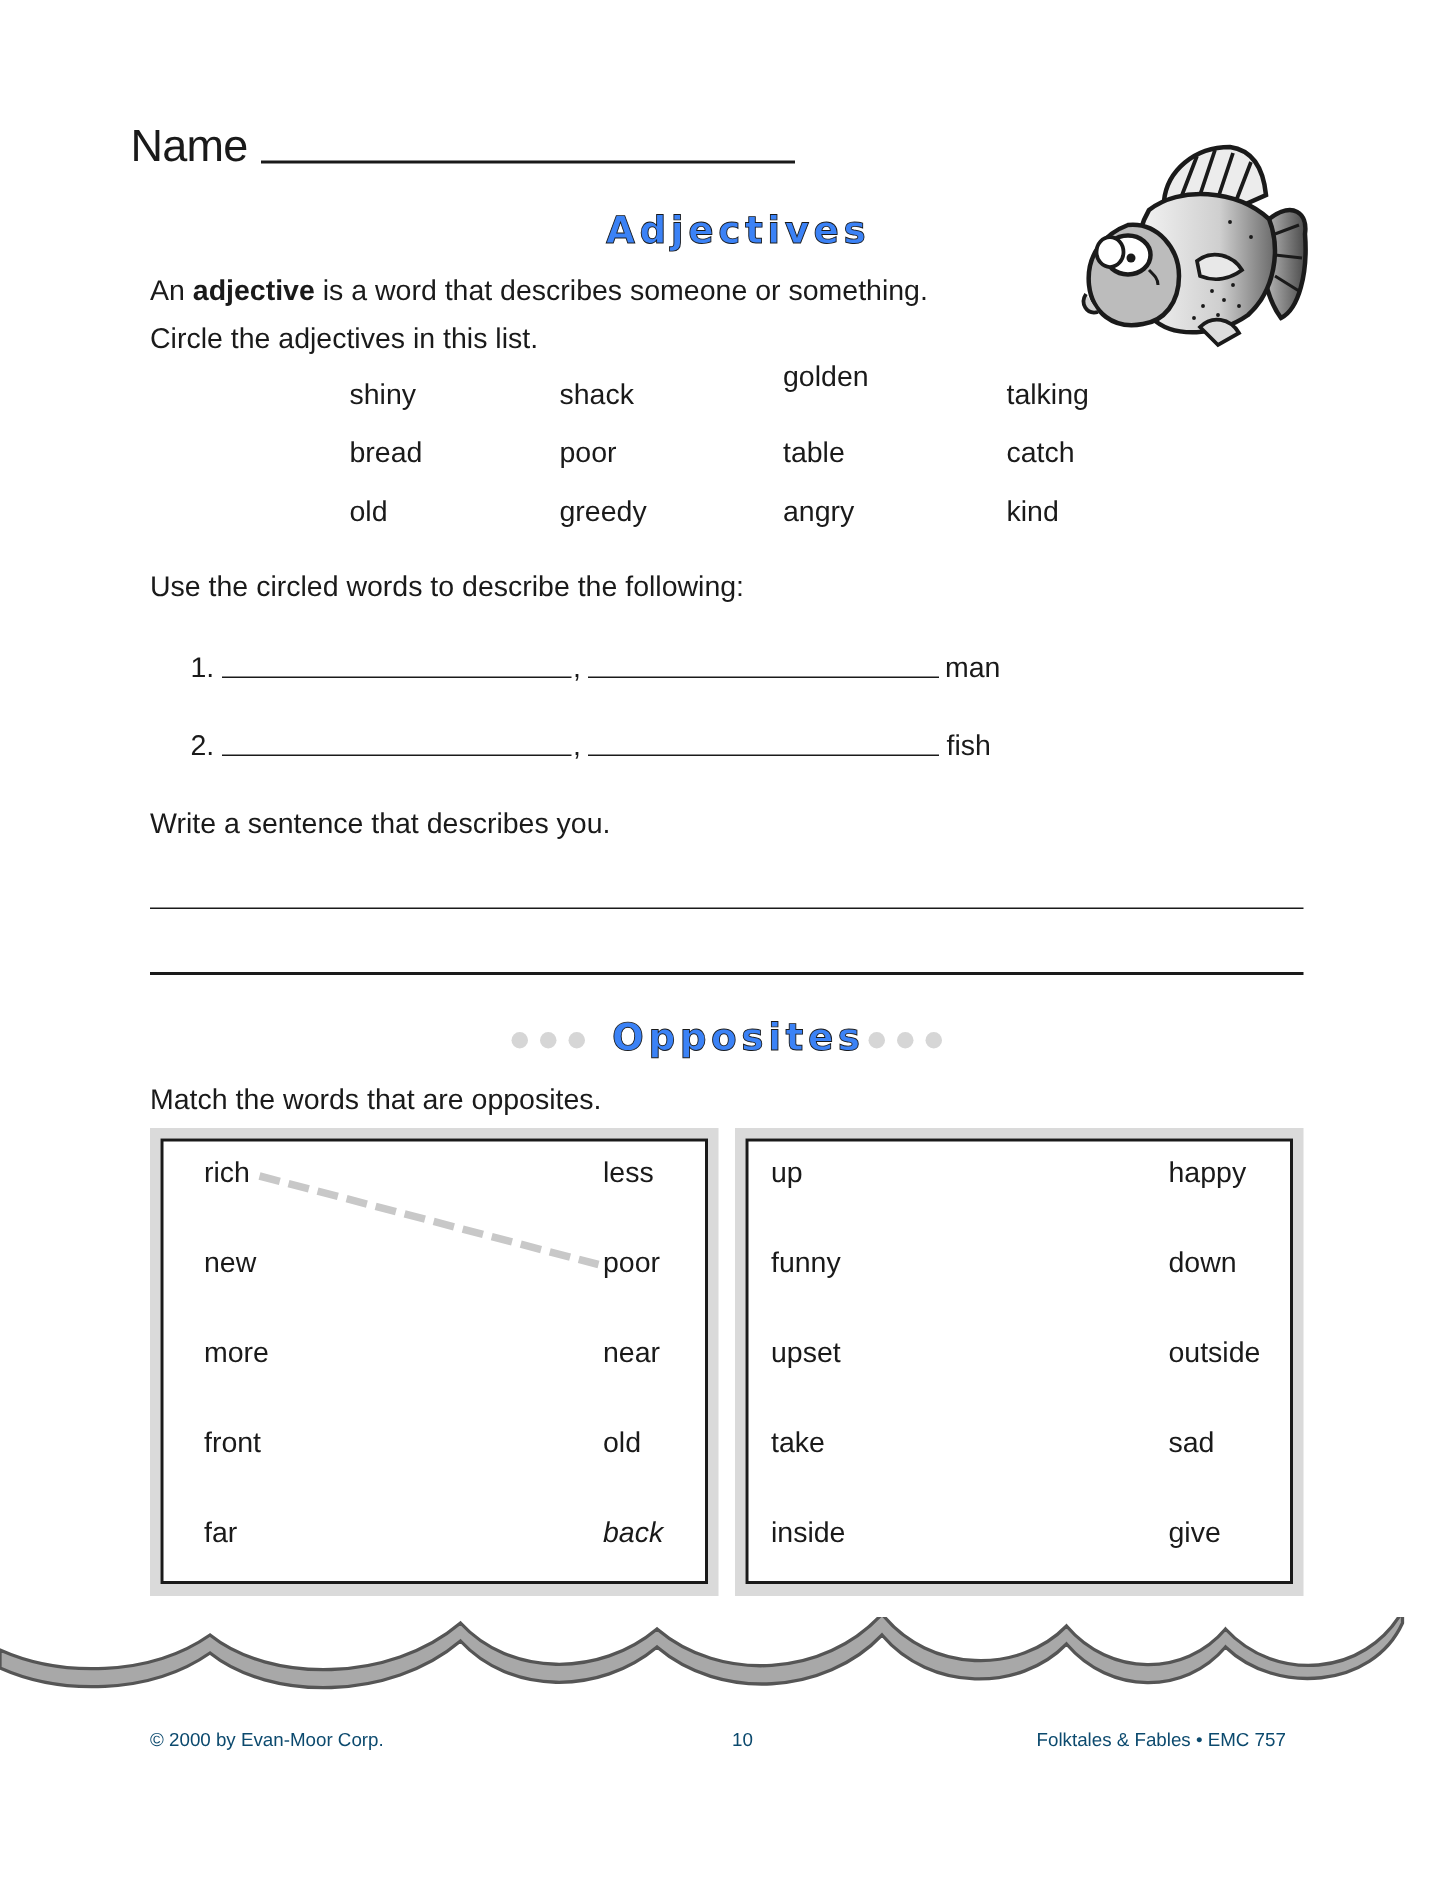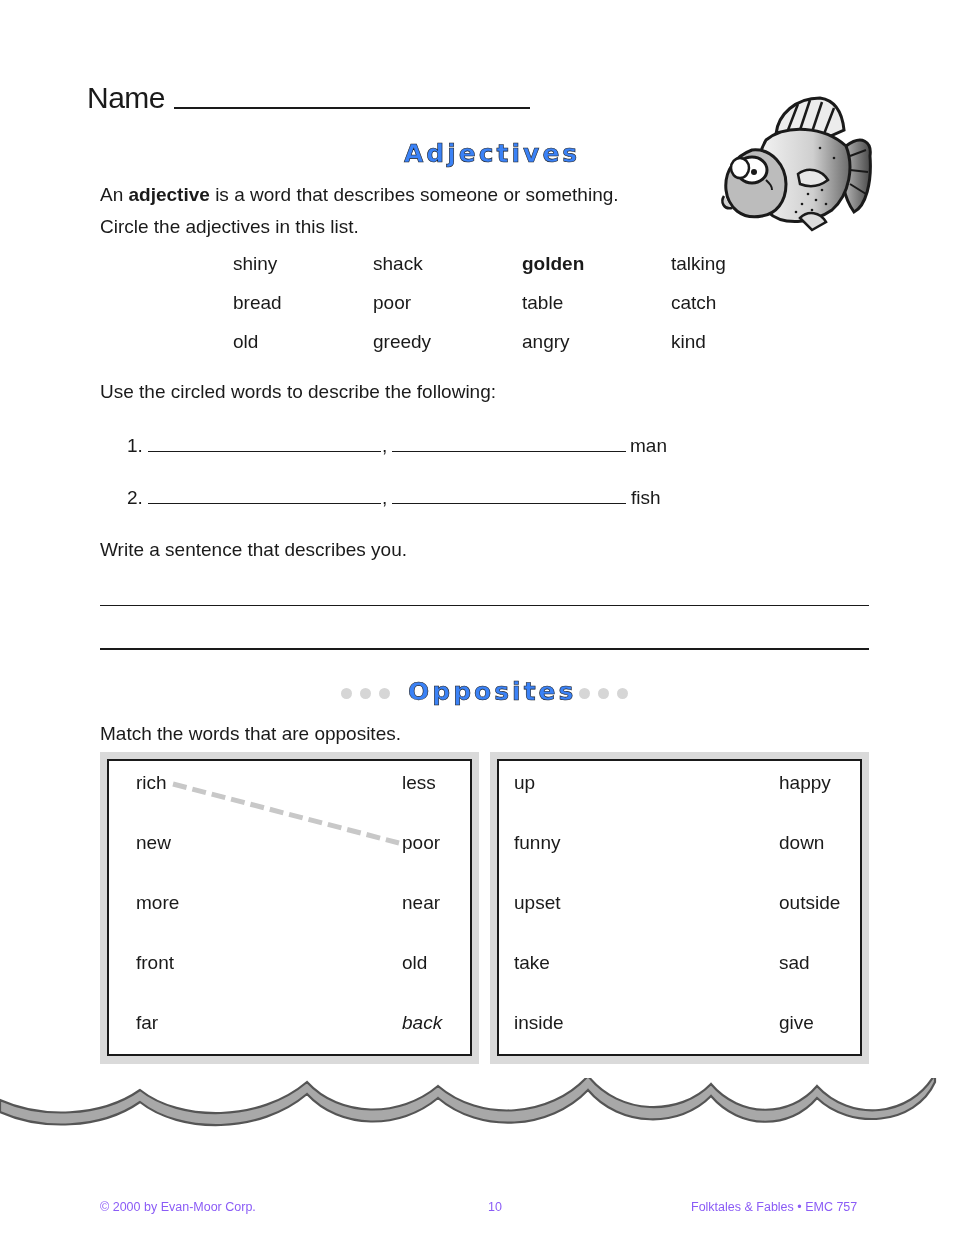--- a/index.html
+++ b/index.html
@@ -33,21 +33,21 @@
   .dot { position:absolute; width:11px; height:11px; border-radius:50%; background:#d6d6d6; }
 
   #match { left:100px; top:723px; }
 
   .frame { position:absolute; background:#dadada; }
   .frame .inner { position:absolute; left:7px; top:7px; right:7px; bottom:8px;
                   background:#ffffff; border:2px solid #1a1a1a; box-sizing:border-box; }
 
   #waves { left:0; top:1078px; width:969px; height:60px; }
 
-  .foot { position:absolute; top:1200px; font-size:12.5px; line-height:15px; color:#8b5cf6; }
+  .foot { position:absolute; top:1153px; font-size:12.5px; line-height:15px; color:#0c4a6e; }
 </style>
 </head>
 <body>
 
 <div id="name-label" class="abs">Name</div>
 <div id="name-line" class="abs"></div>
 
 <div id="adj-title" class="abs heading">Adjectives</div>
 
 <svg id="fish" class="abs" viewBox="0 0 156 148">
@@ -96,21 +96,21 @@
   <circle cx="38" cy="86" r="3" fill="#1a1a1a"></circle>
   <path d="M50 94 C54 98 56 100 56 104" stroke="#1a1a1a" stroke-width="2" fill="none"></path>
 </svg>
 
 <div id="intro1" class="abs txt"><span>An </span><b>adjective</b><span> is a word that describes someone or something.</span></div>
 <div id="intro2" class="abs txt">Circle the adjectives in this list.</div>
 
 <div>
   <span class="word" style="left:233px;top:253px;">shiny</span>
   <span class="word" style="left:373px;top:253px;">shack</span>
-  <span class="word" style="left:522px;top:253px;font-weight:bold;">golden</span>
+  <span class="word" style="left:522px;top:241px;">golden</span>
   <span class="word" style="left:671px;top:253px;">talking</span>
 
   <span class="word" style="left:233px;top:292px;">bread</span>
   <span class="word" style="left:373px;top:292px;">poor</span>
   <span class="word" style="left:522px;top:292px;">table</span>
   <span class="word" style="left:671px;top:292px;">catch</span>
 
   <span class="word" style="left:233px;top:331px;">old</span>
   <span class="word" style="left:373px;top:331px;">greedy</span>
   <span class="word" style="left:522px;top:331px;">angry</span>

